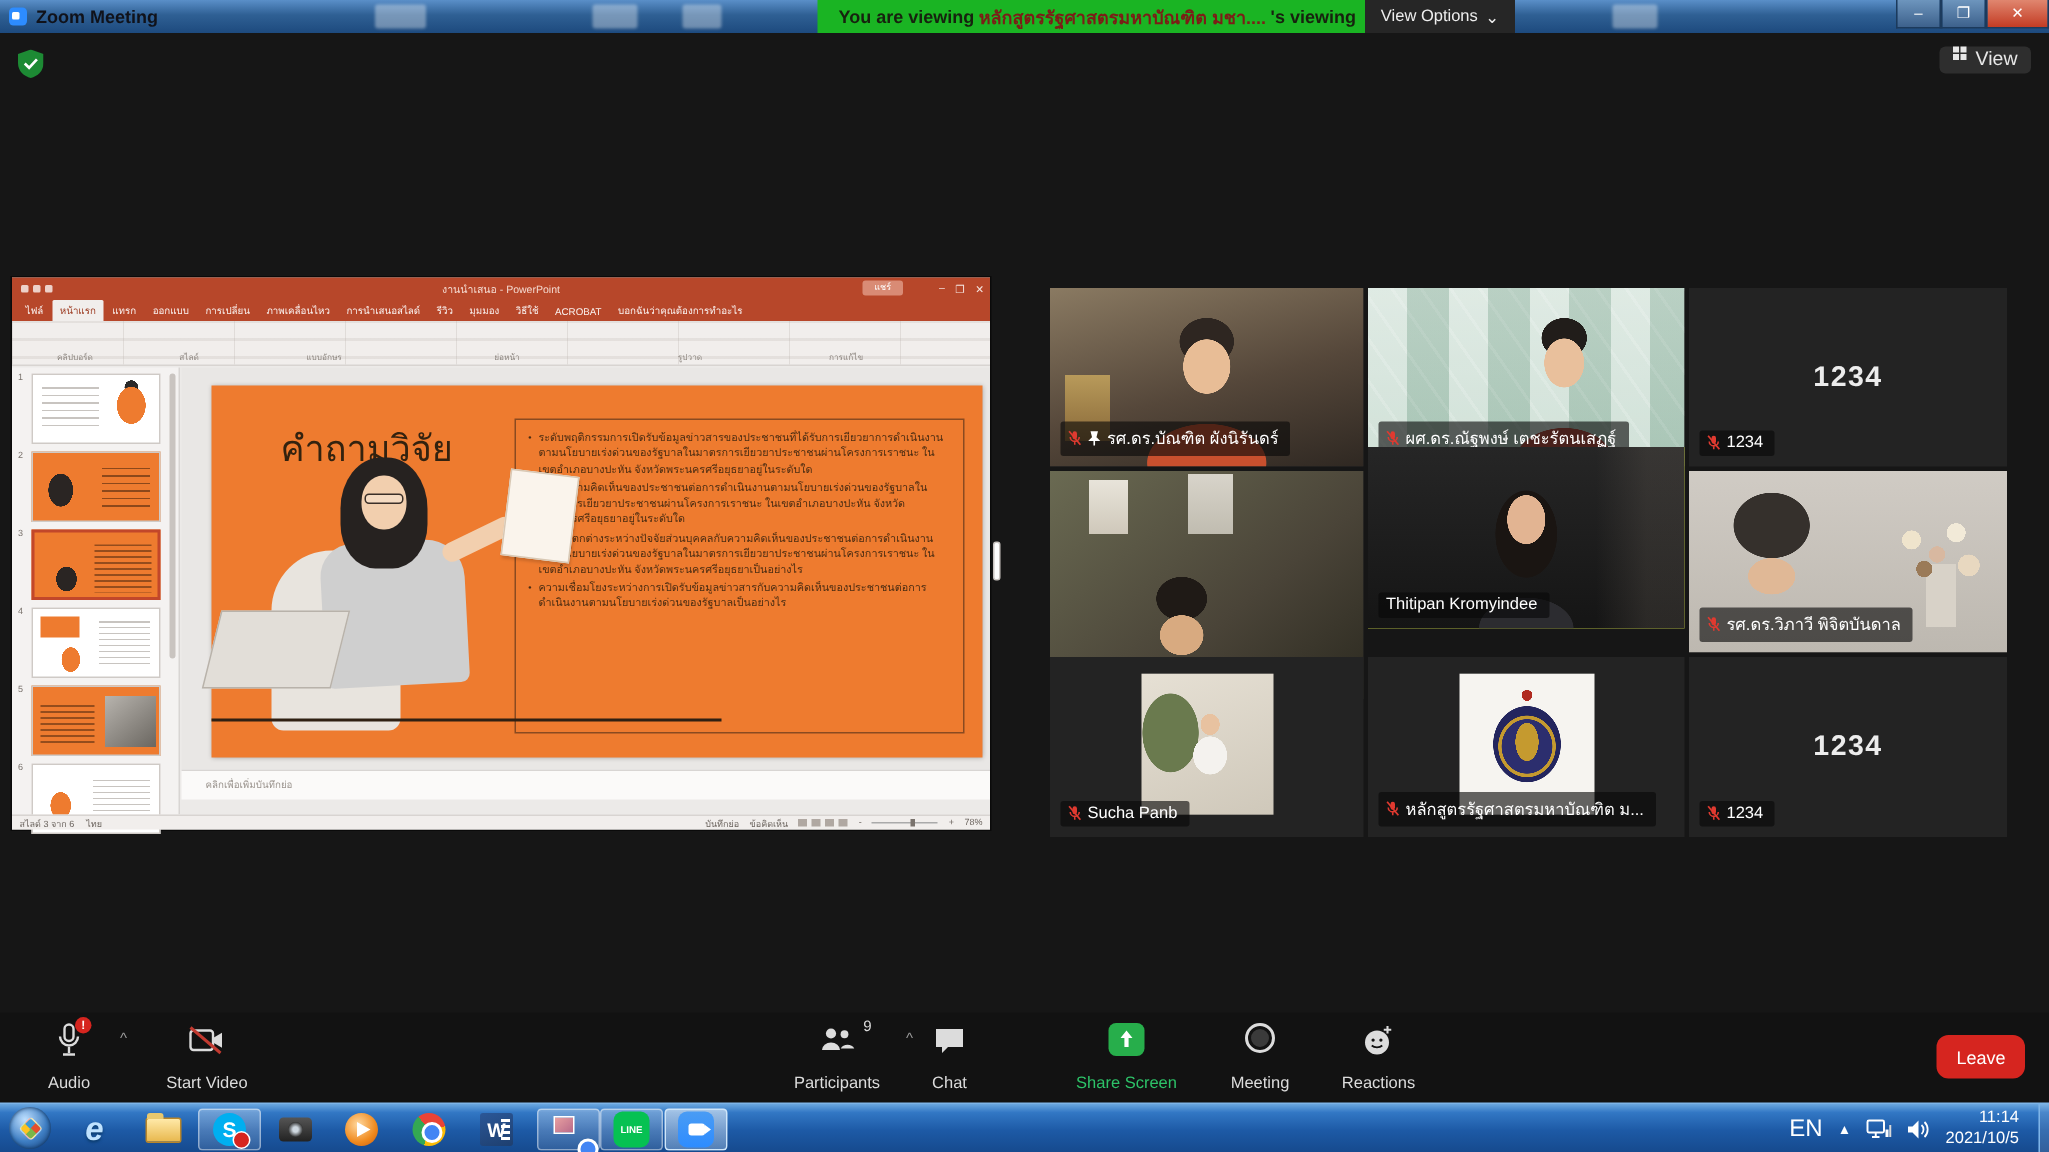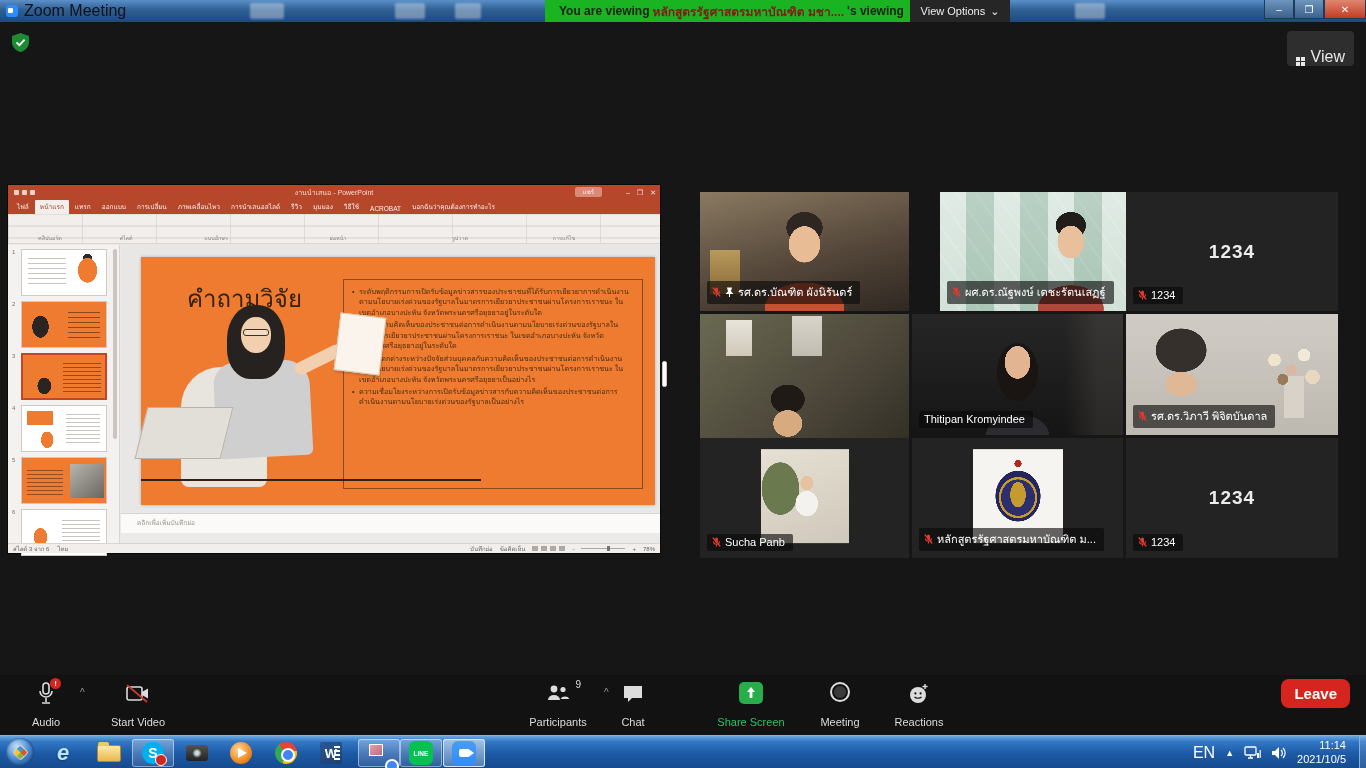--- a/index.html
+++ b/index.html
@@ -5,37 +5,37 @@
   * { margin:0; padding:0; box-sizing:border-box; }
   html,body { width:1366px; height:768px; overflow:hidden; }
   body { font-family:"Liberation Sans", sans-serif; background:#161616; position:relative; }
 
   
   .titlebar { position:absolute; left:0; top:0; width:1366px; height:22px;
     background:linear-gradient(180deg,#5a8fc8 0%,#2f6094 45%,#1d4a7e 100%); display:flex; align-items:center; }
   .titlebar .appicon { width:12px; height:12px; margin:0 6px 0 6px; border-radius:3px;
     background:#2d8cff; position:relative; }
   .titlebar .appicon::after{ content:""; position:absolute; left:2px; top:3px; width:5px; height:5px; background:#fff; border-radius:1px;}
-  .titlebar .apptitle { font-size:16px; color:#10121a; }
+  .titlebar .apptitle { font-size:12px; color:#10121a;font-weight:bold; }
   .tb-ghost { position:absolute; top:3px; height:16px; border-radius:2px; background:rgba(255,255,255,.35); filter:blur(1px); }
   .banner { position:absolute; left:545px; top:0; height:22px; padding:0 14px; background:#1ab423;
     display:flex; align-items:center; font-size:12px; font-weight:bold; color:#17220f; white-space:nowrap; }
   .banner .presenter { color:#7c1d17; margin:0 3px; }
   .viewopts { position:absolute; left:910px; top:0; height:22px; width:100px; background:#262626;
     color:#eee; font-size:11px; display:flex; align-items:center; justify-content:center; gap:5px; }
   .winbtns { position:absolute; right:0; top:0; height:20px; display:flex; }
   .winbtn { width:30px; height:19px; display:flex; align-items:center; justify-content:center;
     font-size:10px; color:#fff; background:linear-gradient(180deg,#6d95bd,#3d618c); border:1px solid #1c3a5c; border-top:none; }
   .winbtn.close { width:42px; background:linear-gradient(180deg,#e0866f,#c33c24); }
 
   
   .meeting { position:absolute; left:0; top:22px; width:1366px; height:653px; background:#161616; }
   .shield { position:absolute; left:12px; top:11px; }
-  .viewbtn { position:absolute; right:12px; top:9px; height:35px; padding:0 9px; background:#2e2e2e; border-radius:4px;
-    color:#e8e8e8; font-size:16px; display:flex; align-items:flex-end; gap:6px; }
+  .viewbtn { position:absolute; right:12px; top:9px; height:18px; padding:0 9px; background:#2e2e2e; border-radius:4px;
+    color:#e8e8e8; font-size:13px; display:flex; align-items:flex-start; gap:6px; }
   .gridglyph { display:inline-grid; grid-template-columns:4px 4px; grid-gap:1px; }
   .gridglyph i { width:4px; height:4px; background:#e8e8e8; }
 
   
   .ppt { position:absolute; left:8px; top:163px; width:652px; height:368px; background:#eceae8; box-shadow:0 0 0 1px #0a0a0a; }
   .ppt-title { height:15px; background:#B7472A; display:flex; align-items:center; color:#f4d9cf; font-size:7px; position:relative; }
   .ppt-title .qat { display:flex; gap:3px; margin-left:6px; }
   .ppt-title .qat i { width:5px; height:5px; background:rgba(255,255,255,.75); border-radius:1px; }
   .ppt-title .doc { position:absolute; left:50%; transform:translateX(-50%); white-space:nowrap; }
   .ppt-title .sharepill { position:absolute; right:58px; top:2px; height:10px; padding:0 8px; background:#d98b75;
@@ -50,21 +50,21 @@
       repeating-linear-gradient(0deg, transparent 0 4px, rgba(160,150,142,.16) 4px 6px, transparent 6px 12px); }
   .ppt-ribbon .grp { position:absolute; bottom:1px; font-size:5.5px; color:#8a837d; transform:translateX(-50%); white-space:nowrap; }
   .ppt-body { position:absolute; left:0; top:60px; right:0; bottom:10px; }
   .thumbs { position:absolute; left:0; top:0; width:112px; bottom:0; background:#f4f2f1; border-right:1px solid #d8d5d3; padding:4px 10px 0 4px; }
   .thumb { position:relative; margin-bottom:5px; display:flex; gap:3px; }
   .thumb .num { font-size:6px; color:#7a736d; width:6px; }
   .thumb .mini { width:86px; height:47px; background:#fff; border:1px solid #cfcac6; position:relative; overflow:hidden; }
   .thumb.sel .mini { border:2px solid #c2472a; }
   .mini.or { background:#ee7b2f; }
   .thumbscroll { position:absolute; right:2px; top:4px; width:4px; height:190px; background:#c9c4c0; border-radius:2px; }
-  .editor { position:absolute; left:113px; right:0; top:0; bottom:30px; background:#e9e7e5; }
+  .editor { position:absolute; left:113px; right:0; top:0; bottom:30px; background:#e9e7e5;font-family:Liberation Serif, serif; }
   .slide { position:absolute; left:20px; top:12px; width:514px; height:248px; background:#ee7b2f; box-shadow:0 0 3px rgba(0,0,0,.25); }
   .slide-title { position:absolute; left:46px; top:22px; font-size:24px; color:#33220f; }
   .slide-box { position:absolute; right:12px; top:22px; width:300px; height:210px; border:1px solid #8a4a20; padding:7px 8px 16px 8px; }
   .slide-box li { font-size:7.2px; line-height:1.45; color:#4a2c12; list-style:none; position:relative; padding-left:7px; margin-bottom:2px; }
   .slide-box li::before { content:"•"; position:absolute; left:0; }
   .deskline { position:absolute; left:0; bottom:24px; width:340px; height:2px; background:#2f2013; }
   .chair { position:absolute; left:40px; top:110px; width:86px; height:120px; background:#e8e4de; border-radius:40px 40px 8px 8px; }
   .hair { position:absolute; left:86px; top:48px; width:58px; height:74px; background:#262220; border-radius:46% 46% 40% 40%; }
   .face { position:absolute; left:100px; top:60px; width:30px; height:36px; background:#f2cfae; border-radius:48%; }
   .glasses { position:absolute; left:102px; top:72px; width:26px; height:7px; border:1px solid #3a2f28; border-radius:3px; background:rgba(255,255,255,.25); }
@@ -143,22 +143,22 @@
     border-radius:50%; }
 
   
   .zbar { position:absolute; left:0; top:675px; width:1366px; height:60px; background:#121212; }
   .zitem { position:absolute; top:7px; height:46px; display:flex; flex-direction:column; align-items:center; justify-content:space-between; color:#dcdcdc; font-size:11px; }
   .zcaret { position:absolute; top:12px; color:#9a9a9a; font-size:10px; }
   .micbadge { position:absolute; right:-6px; top:-4px; width:11px; height:11px; border-radius:50%; background:#d6251f; color:#fff;
     font-size:8px; font-weight:bold; display:flex; align-items:center; justify-content:center; }
   .sharesq { width:24px; height:22px; background:#27ae4b; border-radius:5px; display:flex; align-items:center; justify-content:center; }
   .recring { width:20px; height:20px; border:2px solid #dcdcdc; border-radius:50%; background:#3a3a3a; box-shadow:inset 0 0 0 2px #121212; }
-  .leavebtn { position:absolute; right:16px; top:4px; height:29px; padding:0 13px; background:#d6251f; color:#fff;
-    font-size:15px; font-weight:bold; border:none; border-radius:8px; }
+  .leavebtn { position:absolute; right:16px; top:15px; height:29px; padding:0 13px; background:#d6251f; color:#fff;
+    font-size:12px; font-weight:normal; border:none; border-radius:8px; }
   .pcount { position:absolute; right:-10px; top:-3px; font-size:10px; color:#dcdcdc; }
 
   
   .taskbar { position:absolute; left:0; top:735px; width:1366px; height:33px;
     background:linear-gradient(180deg,#6aa7e0 0%,#3277c4 18%,#1d5aa6 55%,#164a8e 100%); border-top:1px solid #7db4e8; }
   .orb { position:absolute; left:6px; top:2px; width:28px; height:28px; border-radius:50%;
     background:radial-gradient(circle at 38% 30%, #bfe0ff, #3f7fc4 55%, #143c74); box-shadow:inset 0 0 3px #0a2a50; display:flex; align-items:center; justify-content:center; }
   .orbflag { width:13px; height:13px; border-radius:3px;
     background:conic-gradient(#e44f2c 0 25%, #7ab648 0 50%, #ffc421 0 75%, #3e9ad6 0); transform:rotate(45deg) scale(.9); border:1px solid rgba(255,255,255,.6); }
   .tbicon { position:absolute; top:3px; width:42px; height:28px; display:flex; align-items:center; justify-content:center; border-radius:3px; }
@@ -354,21 +354,21 @@
           <rect x="4" y="1" width="4" height="7" rx="2" fill="#e03a30"></rect>
           <path d="M2 6 a4 4 0 0 0 8 0 M6 10 v3" stroke="#e03a30" stroke-width="1.4" fill="none"></path>
           <line x1="1" y1="1" x2="11" y2="13" stroke="#e03a30" stroke-width="1.6"></line>
         </svg>
       <svg width="9" height="11" viewBox="0 0 10 12">
           <path d="M3 1 h4 l-1 4 l2 2 h-6 l2 -2 z M5 7 v4" stroke="#fff" stroke-width="1.2" fill="#fff"></path>
         </svg>
       <span>รศ.ดร.บัณฑิต ผังนิรันดร์</span>
     </div>
   </div>
-  <div class="tile" style="left:940px;top:170px;width:211px;height:119px;">
+  <div class="tile" style="left:912px;top:170px;width:211px;height:119px;">
     <div class="scene s2"></div>
     <div class="label">
       <svg width="9" height="12" viewBox="0 0 12 14">
           <rect x="4" y="1" width="4" height="7" rx="2" fill="#e03a30"></rect>
           <path d="M2 6 a4 4 0 0 0 8 0 M6 10 v3" stroke="#e03a30" stroke-width="1.4" fill="none"></path>
           <line x1="1" y1="1" x2="11" y2="13" stroke="#e03a30" stroke-width="1.6"></line>
         </svg>
       <span>ผศ.ดร.ณัฐพงษ์ เตชะรัตนเสฏฐ์</span>
     </div>
   </div>
@@ -383,21 +383,21 @@
       <span>1234</span>
     </div>
   </div>
 
   <div class="tile" style="left:700px;top:292px;width:209px;height:152px;">
     <div class="scene s4"></div>
     <div class="label">
       <span>suriya</span>
     </div>
   </div>
-  <div class="tile active" style="left:912px;top:292px;width:211px;height:121px;">
+  <div class="tile active" style="left:912px;top:276px;width:211px;height:121px;">
     <div class="scene s5"></div>
     <div class="label">
       <span>Thitipan Kromyindee</span>
     </div>
   </div>
   <div class="tile" style="left:1126px;top:292px;width:212px;height:121px;">
     <div class="scene s6"></div>
     <div class="label">
       <svg width="9" height="12" viewBox="0 0 12 14">
           <rect x="4" y="1" width="4" height="7" rx="2" fill="#e03a30"></rect>

